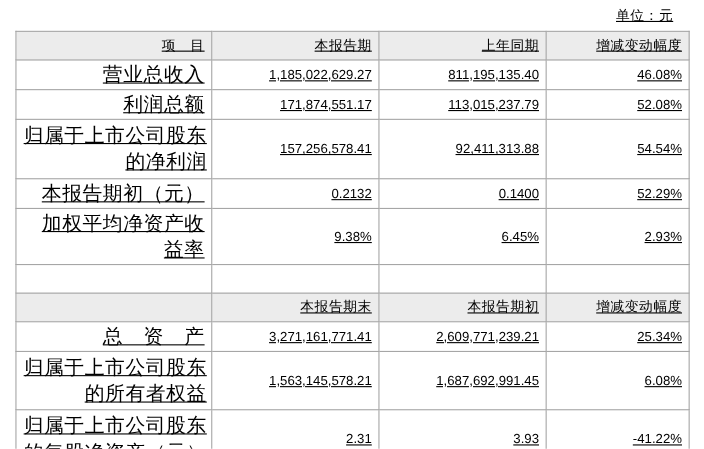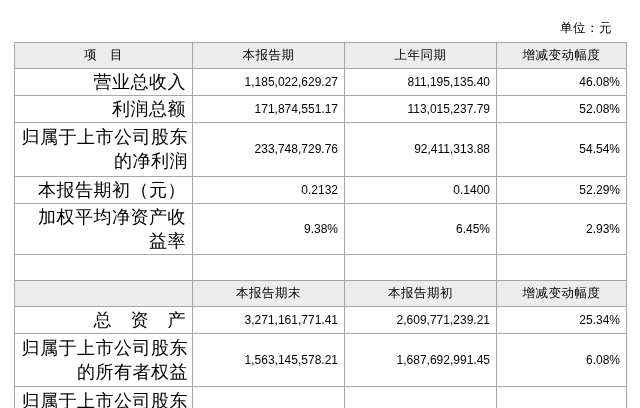--- a/index.html
+++ b/index.html
@@ -11,22 +11,23 @@
     width: 640px;
     height: 408px;
     font-family: "Liberation Sans", sans-serif;
     color: #000;
     overflow: hidden;
   }
   .page {
     width: 640px;
     height: 408px;
     box-sizing: border-box;
-    padding: 20px 14px 0 14px;
+    padding: 6px 14px 0 14px;
     position: relative;
+    text-decoration: underline;
   }
   .unit-line {
     text-align: right;
     font-size: 12.5px;
     padding-right: 14px;
     padding-bottom: 5px;
     letter-spacing: 0.5px;
   }
   table.fin {
     width: 612px;
@@ -42,21 +43,21 @@
     box-sizing: border-box;
     font-weight: normal;
   }
   .col-item { width: 178px; }
   .col-a { width: 152px; }
   .col-b { width: 152px; }
   .col-c { width: 130px; }
 
   .hdr {
     background: #ececec;
-    text-align: center;
+    text-align: right;
     font-size: 12.5px;
     letter-spacing: 0.5px;
   }
   .lbl {
     text-align: right;
     font-size: 18px;
     letter-spacing: 0.5px;
   }
   .lbl.two-line {
     line-height: 1.35;
@@ -108,21 +109,21 @@
         <td class="num">46.08%</td>
       </tr>
       <tr>
         <td class="lbl">利润总额</td>
         <td class="num">171,874,551.17</td>
         <td class="num">113,015,237.79</td>
         <td class="num">52.08%</td>
       </tr>
       <tr class="tall">
         <td class="lbl two-line">归属于上市公司股东的净利润</td>
-        <td class="num">233,748,729.76</td>
+        <td class="num">157,256,578.41</td>
         <td class="num">92,411,313.88</td>
         <td class="num">54.54%</td>
       </tr>
       <tr>
         <td class="lbl">本报告期初（元）</td>
         <td class="num">0.2132</td>
         <td class="num">0.1400</td>
         <td class="num">52.29%</td>
       </tr>
       <tr>

